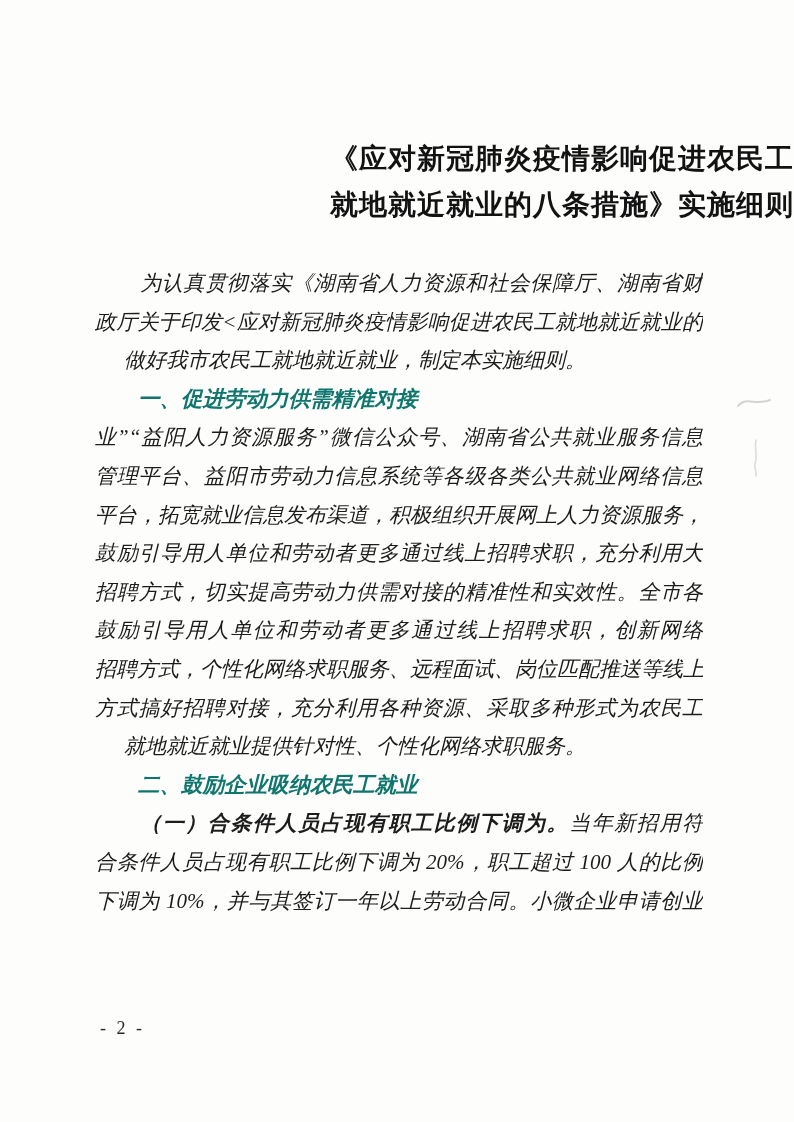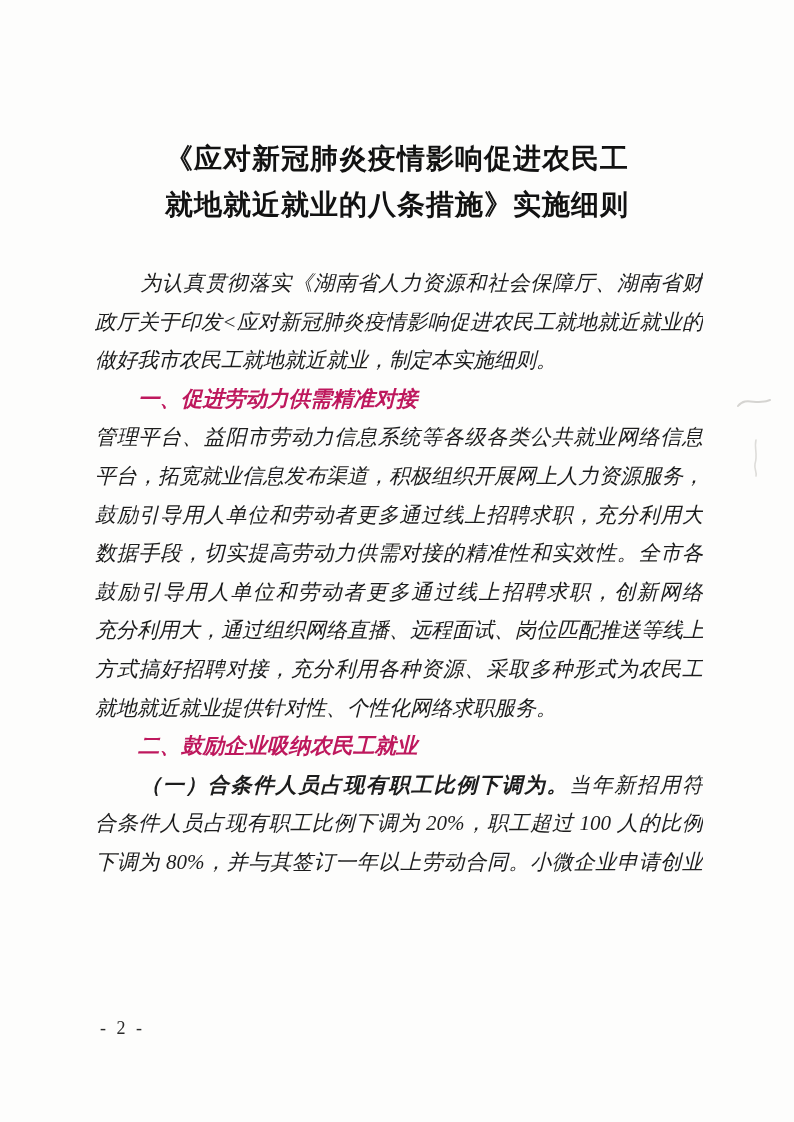--- a/index.html
+++ b/index.html
@@ -12,21 +12,21 @@
     width: 794px;
     height: 1122px;
     margin: 0 auto;
     background: #fdfdfc;
     overflow: hidden;
     font-family: "Liberation Serif", "DejaVu Serif", serif;
     color: #1c1c1c;
   }
   .doc-title {
     margin-top: 136px;
-    text-align: center;
+    text-align: right;
     font-size: 28px;
     line-height: 46px;
     font-weight: 700;
     color: #121212;
     letter-spacing: 1px;
   }
   .doc-title .title-line { display: block; }
   .body-text {
     width: 608px;
     margin-left: 95px;
@@ -37,29 +37,29 @@
     font-style: italic;
   }
   .line {
     text-align: justify;
     text-align-last: justify;
     height: 38.6px;
     overflow: hidden;
     white-space: nowrap;
   }
   .line.start { text-indent: 2.15em; }
-  .line.end { text-align-last: left; }
+  .line.end { text-align-last: left; margin-left: 29px; }
   .heading {
     font-family: "Liberation Sans", "DejaVu Sans", sans-serif;
     font-weight: 700;
     font-size: 21.5px;
     text-align: left;
     text-align-last: left;
     text-indent: 2em;
-    color: #be185d;
+    color: #0f766e;
   }
   .bold-lead { font-weight: 700; }
   .page-number {
     position: absolute;
     left: 100px;
     top: 1018px;
     font-size: 18px;
     letter-spacing: 3px;
     color: #2a2a2a;
   }
@@ -80,34 +80,35 @@
     <span class="title-line">就地就近就业的八条措施》实施细则</span>
   </div>
 
   <div class="body-text">
     <div class="line start">为认真贯彻落实《湖南省人力资源和社会保障厅、湖南省财</div>
     <div class="line">政厅关于印发&lt;应对新冠肺炎疫情影响促进农民工就地就近就业的</div>
     <div class="line end">做好我市农民工就地就近就业，制定本实施细则。</div>
 
     <div class="line heading">一、促进劳动力供需精准对接</div>
 
+    <div class="line">业”“益阳人力资源服务”微信公众号、湖南省公共就业服务信息</div>
     <div class="line">管理平台、益阳市劳动力信息系统等各级各类公共就业网络信息</div>
     <div class="line">平台，拓宽就业信息发布渠道，积极组织开展网上人力资源服务，</div>
     <div class="line">鼓励引导用人单位和劳动者更多通过线上招聘求职，充分利用大</div>
-    <div class="line">数据手段，切实提高劳动力供需对接的精准性和实效性。全市各</div>
+    <div class="line">招聘方式，切实提高劳动力供需对接的精准性和实效性。全市各</div>
     <div class="line">鼓励引导用人单位和劳动者更多通过线上招聘求职，创新网络</div>
-    <div class="line">充分利用大，通过组织网络直播、远程面试、岗位匹配推送等线上</div>
+    <div class="line">招聘方式，个性化网络求职服务、远程面试、岗位匹配推送等线上</div>
     <div class="line">方式搞好招聘对接，充分利用各种资源、采取多种形式为农民工</div>
     <div class="line end">就地就近就业提供针对性、个性化网络求职服务。</div>
 
     <div class="line heading">二、鼓励企业吸纳农民工就业</div>
 
     <div class="line start"><span class="bold-lead">（一）合条件人员占现有职工比例下调为。</span><span>当年新招用符</span></div>
     <div class="line">合条件人员占现有职工比例下调为 20%，职工超过 100 人的比例</div>
-    <div class="line">下调为 80%，并与其签订一年以上劳动合同。小微企业申请创业</div>
+    <div class="line">下调为 10%，并与其签订一年以上劳动合同。小微企业申请创业</div>
   </div>
 
   <div class="page-number">- 2 -</div>
 
   <svg class="pencil-mark" width="60" height="90" viewBox="0 0 60 90">
     <path d="M8 14 C16 4, 26 14, 40 8" stroke="#b5b3ae" stroke-width="2" fill="none" stroke-linecap="round"></path>
     <path d="M26 48 C24 56, 28 62, 25 72 C24 77, 27 80, 26 84" stroke="#c4c2bd" stroke-width="1.6" fill="none" stroke-linecap="round"></path>
   </svg>
 
 </div>

